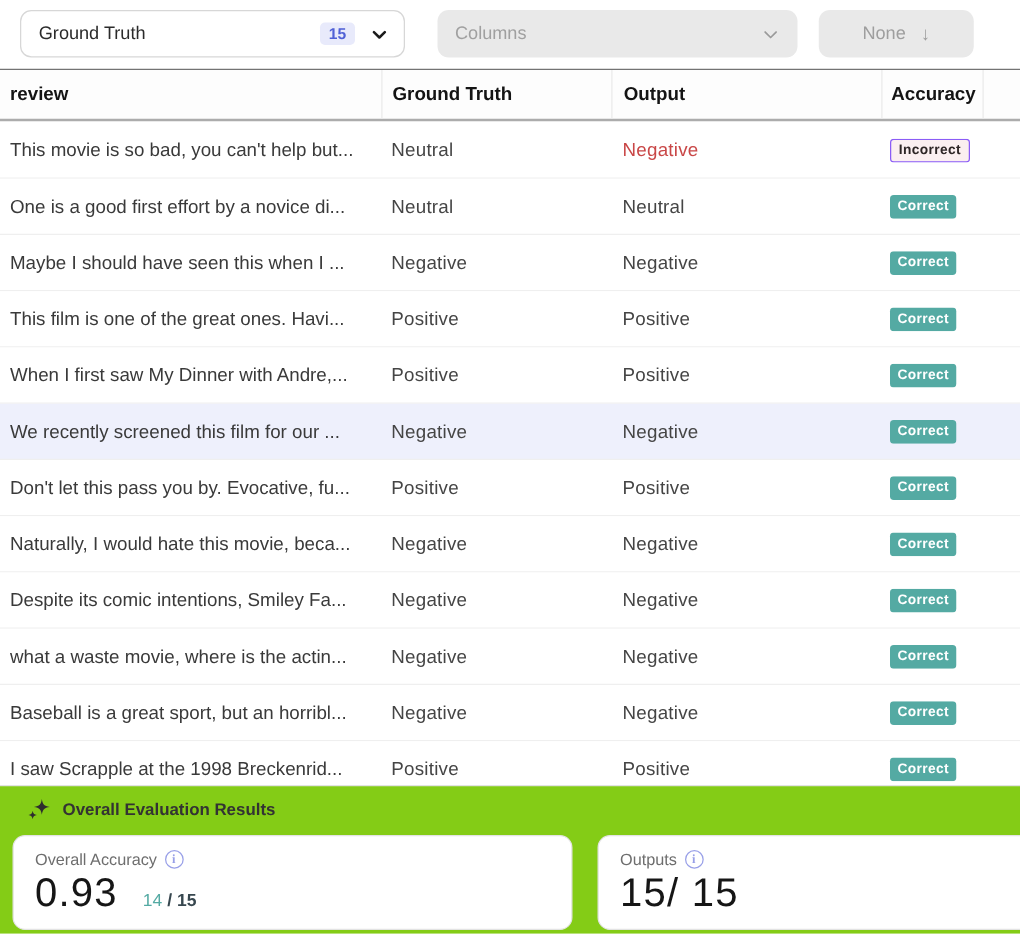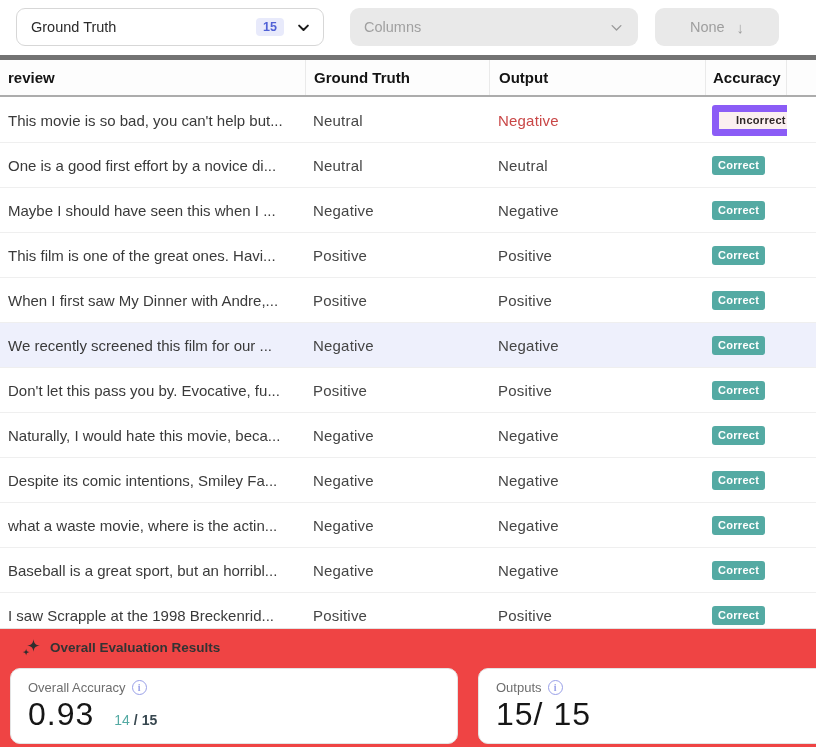--- a/index.html
+++ b/index.html
@@ -34,21 +34,21 @@
     position:absolute;left:655px;top:8px;width:124px;height:38px;box-sizing:border-box;
     border-radius:9px;background:#E9E9E9;display:flex;align-items:center;justify-content:center;
     gap:12px;cursor:pointer;
   }
   .btn-sort .lbl{font-size:14.5px;color:#9E9E9E;}
   .btn-sort .arrow{font-size:15px;color:#9E9E9E;}
 
   
   .thead{
     position:absolute;top:55px;left:0;width:816px;height:42px;box-sizing:border-box;
-    border-top:5px solid #737373;border-bottom:2px solid #ACACAC;
+    border-top:1px solid #737373;border-bottom:2px solid #ACACAC;
     display:flex;background:#FDFDFD;
   }
   .thead .hcell{
     display:flex;align-items:center;font-size:15px;font-weight:700;color:#141414;
     box-sizing:border-box;
   }
   .c1{width:305px;padding-left:8px;}
   .c2{width:184px;padding-left:8px;}
   .c3{width:216px;padding-left:9px;}
   .c4{width:82px;padding-left:7px;}
@@ -68,27 +68,27 @@
   }
   .val{font-size:15px;color:#454545;white-space:nowrap;letter-spacing:.2px;}
   .val.error{color:var(--error-red,#C94747);}
   .badge{
     font-size:11px;font-weight:700;letter-spacing:.3px;border-radius:3px;
     display:inline-block;line-height:1;
   }
   .badge-correct{background:var(--accent-teal,#54AAA3);color:#fff;padding:4px 6px;}
   .badge-incorrect{
     background:var(--incorrect-badge-bg,#FBEFF0);color:#2E2626;
-    border:7px solid #8b5cf6;padding:3px 17px;
+    border:1px solid #8b5cf6;padding:3px 6px;
   }
 
   
   .results{
     position:absolute;left:0;top:628px;width:816px;height:119px;box-sizing:border-box;
-    background:#ef4444;border-top:1px solid #E2E2E2;overflow:hidden;
+    background:#84cc16;border-top:1px solid #E2E2E2;overflow:hidden;
   }
   .results-header{display:flex;align-items:center;gap:9px;margin:9px 0 0 22px;}
   .results-title{font-size:13.5px;font-weight:700;color:#333;}
   .sparkle{display:flex;align-items:center;color:#2E2E2E;}
   .card{
     position:absolute;top:39px;height:76px;width:448px;box-sizing:border-box;
     border:1px solid #E3E3E3;border-radius:10px;background:#fff;padding:11px 16px 0 17px;
   }
   .card-left{left:10px;}
   .card-right{left:478px;}

